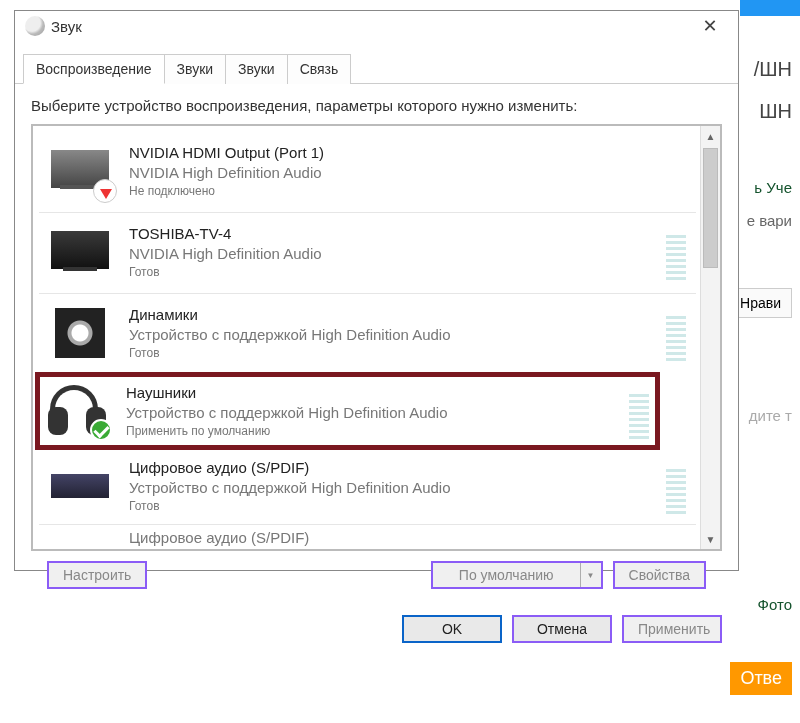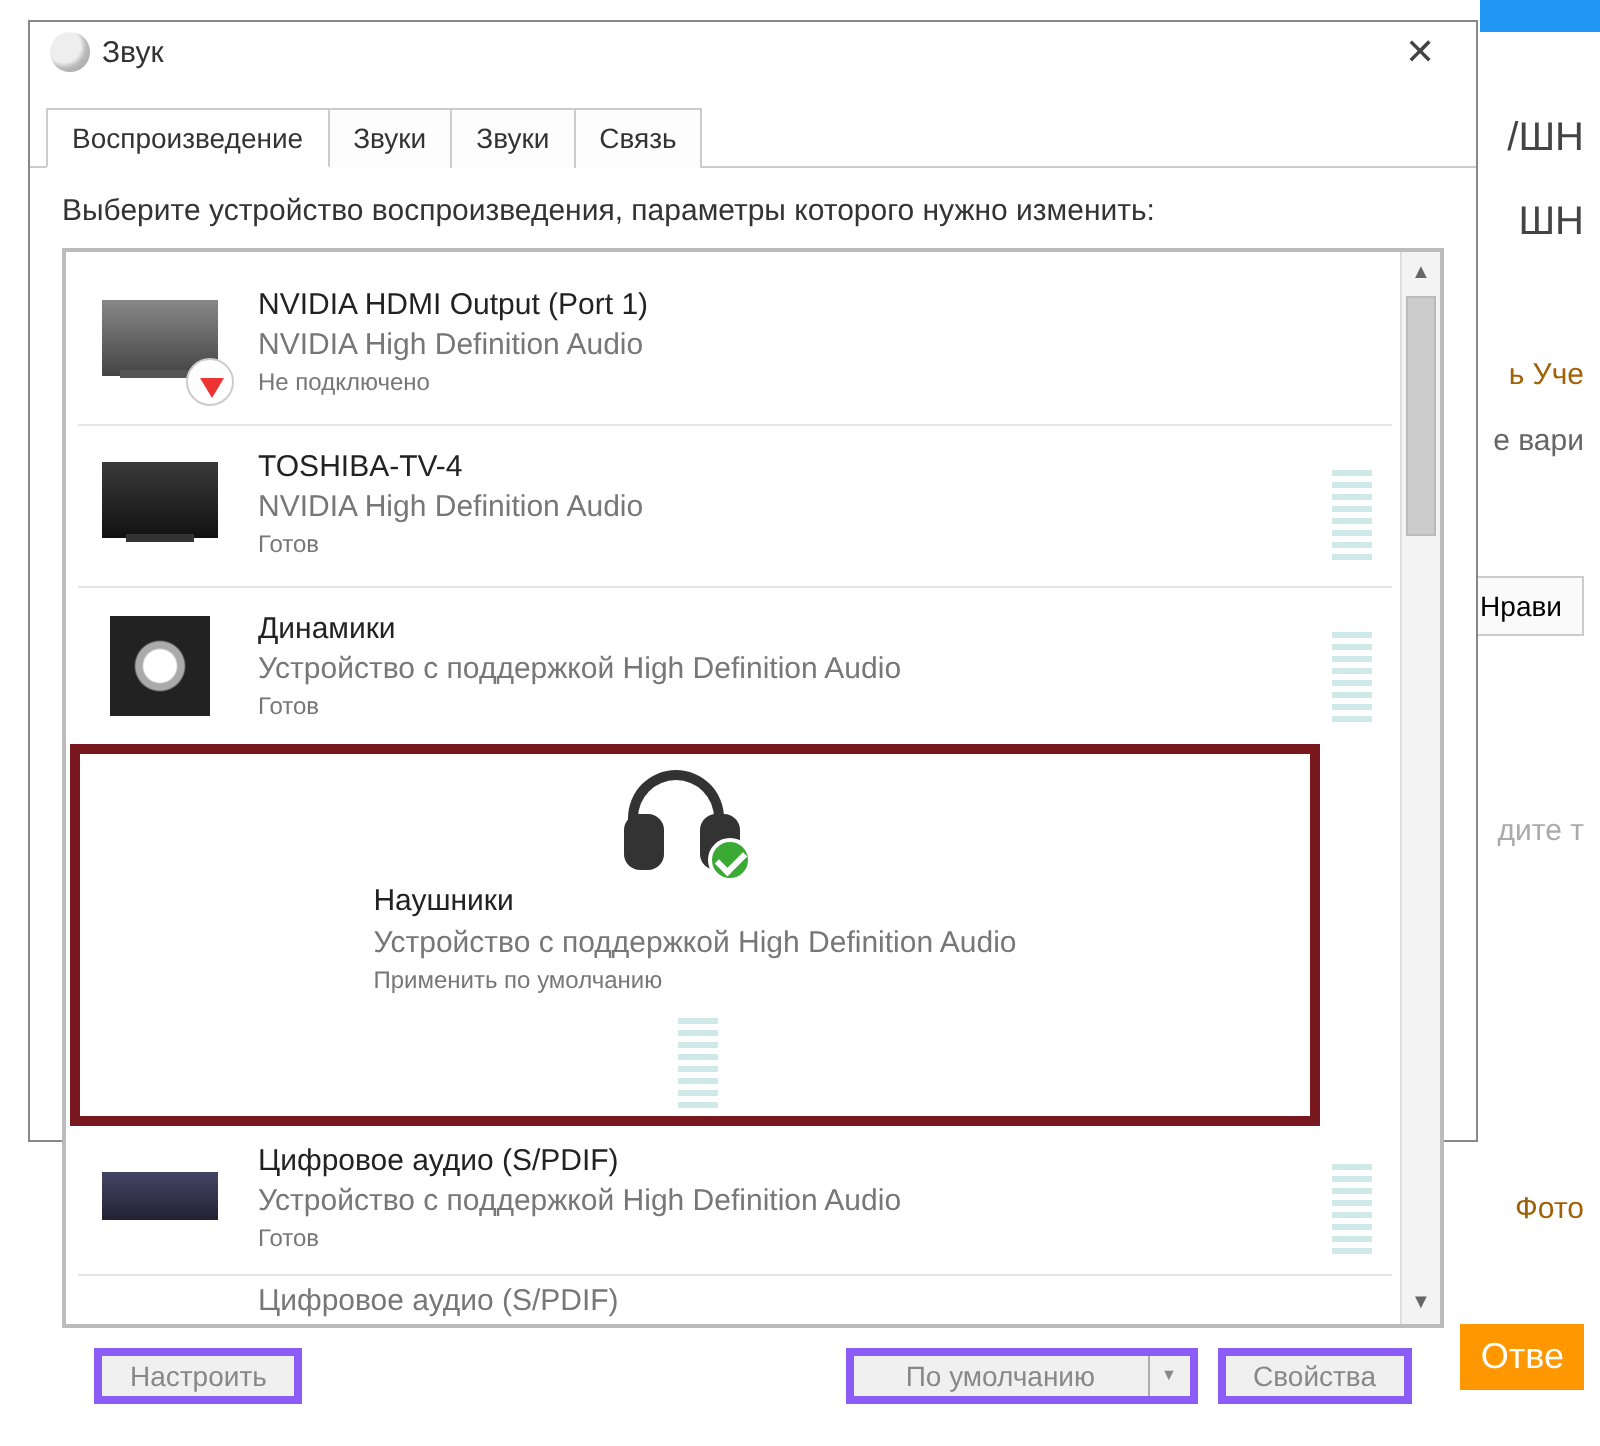--- a/index.html
+++ b/index.html
@@ -24,21 +24,21 @@
     width: 60px; height: 16px;
     background: #2196f3;
   }
   .bg-text {
     position: absolute;
     right: 8px;
     color: #444;
     font-size: 20px;
   }
   .bg-text.small { font-size: 15px; color: #555; }
-  .bg-text.link { color: #a16207; font-size: 15px; margin-left: 16px; }
+  .bg-text.link { color: #14532d; font-size: 15px; margin-left: 16px; }
   .bg-btn {
     position: absolute;
     right: 8px;
     padding: 6px 10px;
     font-size: 14px;
     border: 1px solid #ccc;
     background: #fafafa;
   }
   .bg-answer-btn {
     position: absolute;
@@ -200,21 +200,20 @@
   .level-meter div {
     height: 3px;
     background: #cfe8e8;
   }
 
   .highlight {
     border: 5px solid #7a1820;
     padding: 4px 2px;
     margin-left: -4px;
     margin-right: 36px;
-    flex-direction: column;
   }
 
   
   .icon-monitor {
     background:
       linear-gradient(#555,#555) center 78%/40px 4px no-repeat,
       linear-gradient(#888,#444) center 38%/58px 38px no-repeat;
     border-radius: 3px;
   }
   .icon-monitor.unplugged::after {
@@ -302,21 +301,21 @@
 
   .lower-buttons {
     display: flex;
     align-items: center;
     padding: 10px 16px 0 16px;
     gap: 10px;
   }
   .btn {
     height: 28px;
     padding: 0 14px;
-    border: 4px solid #8b5cf6;
+    border: 2px solid #8b5cf6;
     background: #f0f0f0;
     color: #888;
     font-size: 14px;
     font-family: inherit;
   }
   .btn.default-split {
     display: inline-flex; align-items: center;
     padding: 0;
   }
   .btn.default-split .main { padding: 0 26px; border-right: 1px solid #adadad; height: 100%; display: flex; align-items: center; }

